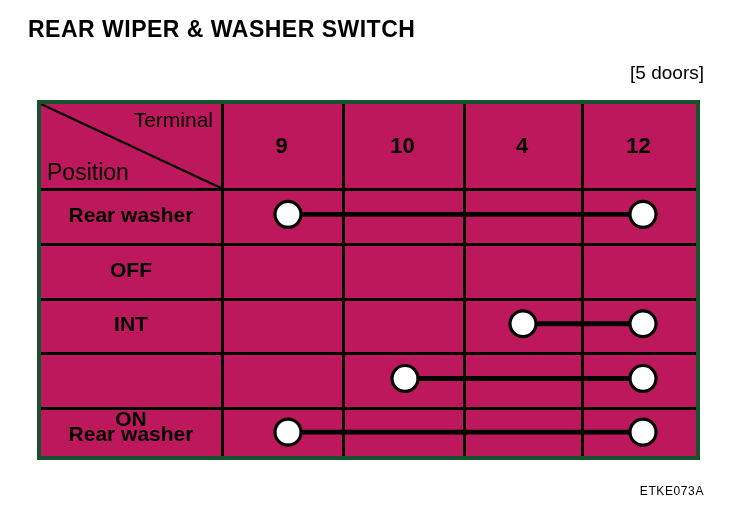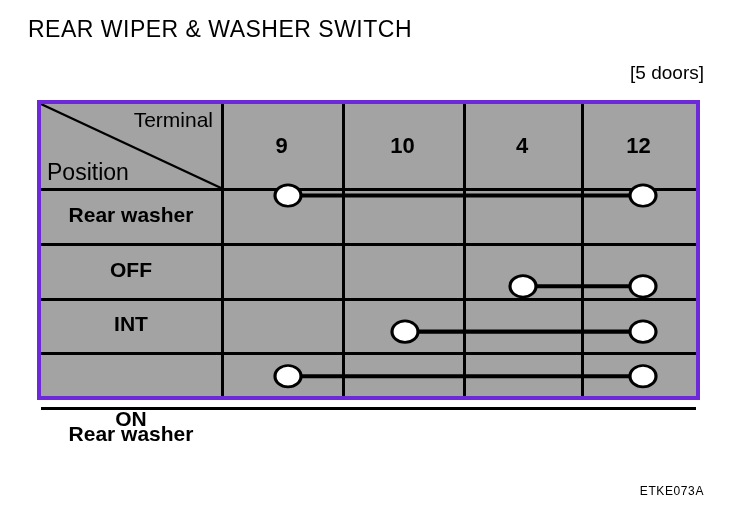--- a/index.html
+++ b/index.html
@@ -14,21 +14,21 @@
     font-family: "Liberation Sans", sans-serif;
     color: #000000;
     overflow: hidden;
   }
 
   #page-title {
     position: absolute;
     left: 28px;
     top: 16px;
     font-size: 23px;
-    font-weight: normal;
+    font-weight: bold;
     letter-spacing: 0.5px;
     white-space: nowrap;
   }
 
   #doors-note {
     position: absolute;
     left: 0;
     right: 48px;
     top: 62px;
     text-align: right;
@@ -45,24 +45,24 @@
     font-family: "Liberation Sans", sans-serif;
     margin-top: 12px;
   }
 
   
   #switch-table {
     position: absolute;
     left: 37px;
     top: 100px;
     width: 663px;
-    height: 300px;
+    height: 360px;
     box-sizing: border-box;
-    border: 4px solid #6d28d9;
-    background: #a3a3a3;
+    border: 4px solid #14532d;
+    background: #be185d;
   }
 
   .grid-v {
     position: absolute;
     top: 0;
     bottom: 0;
     width: 3px;
     background: #000;
   }
   .grid-h {

